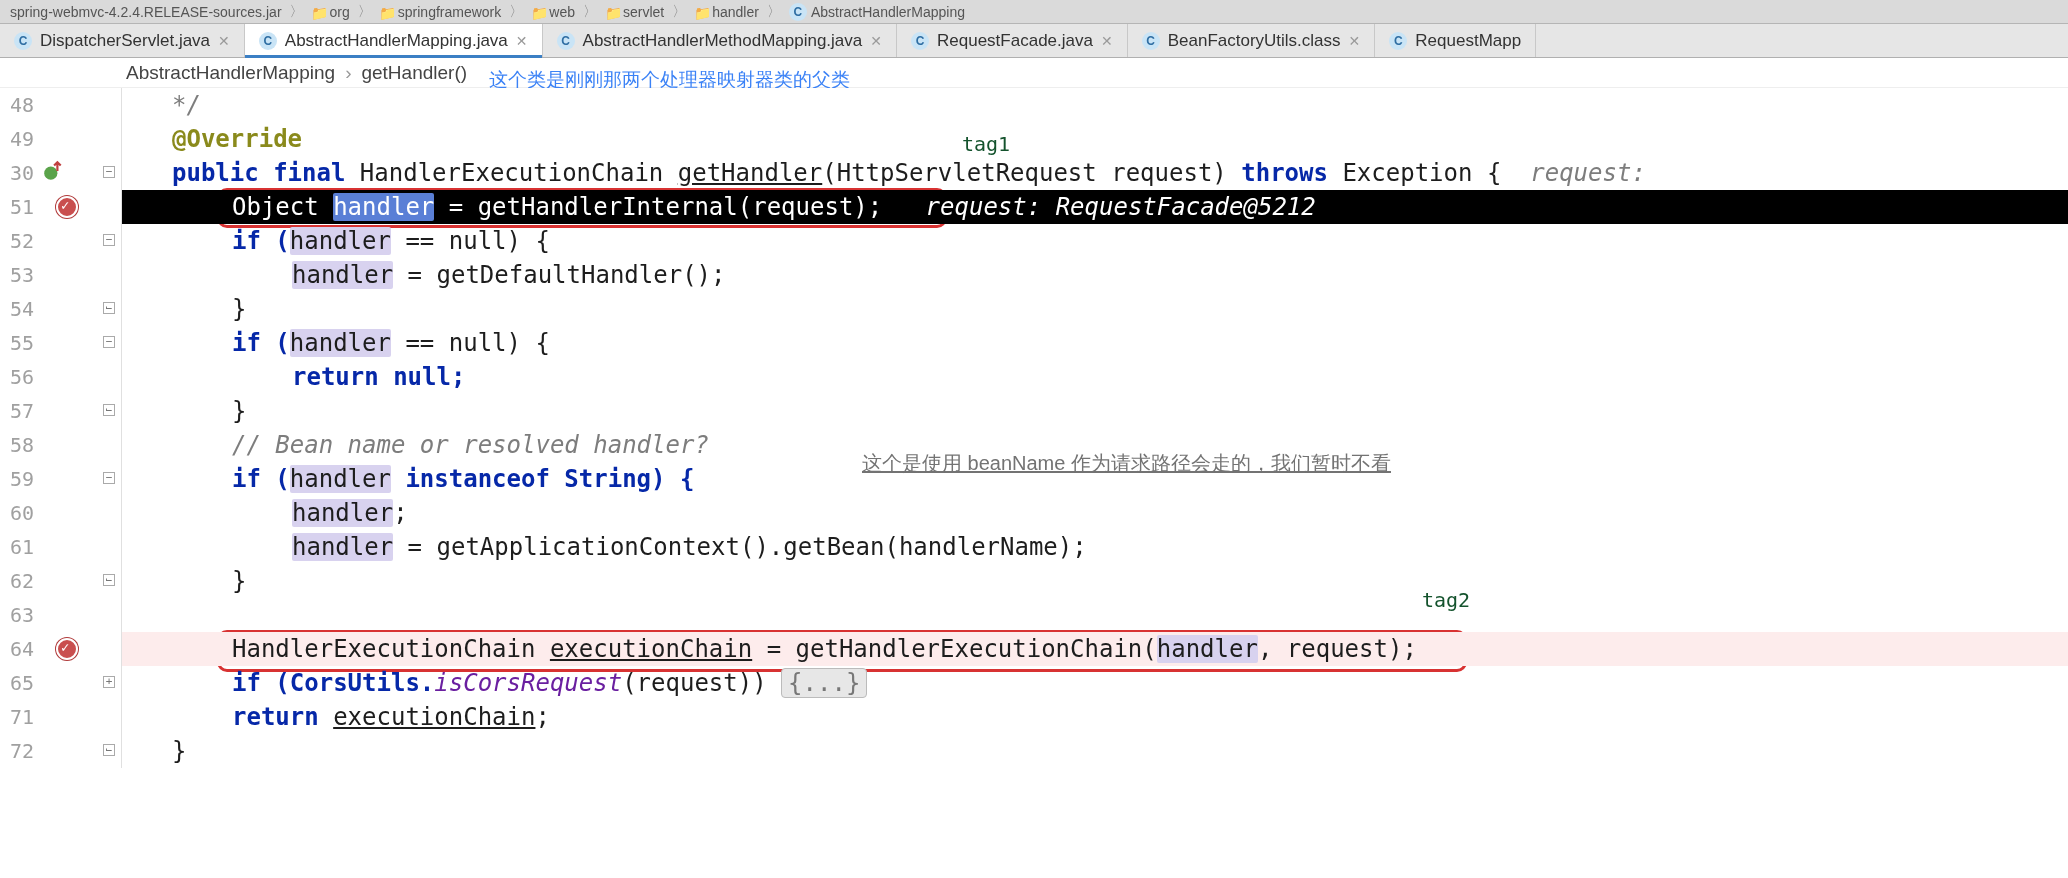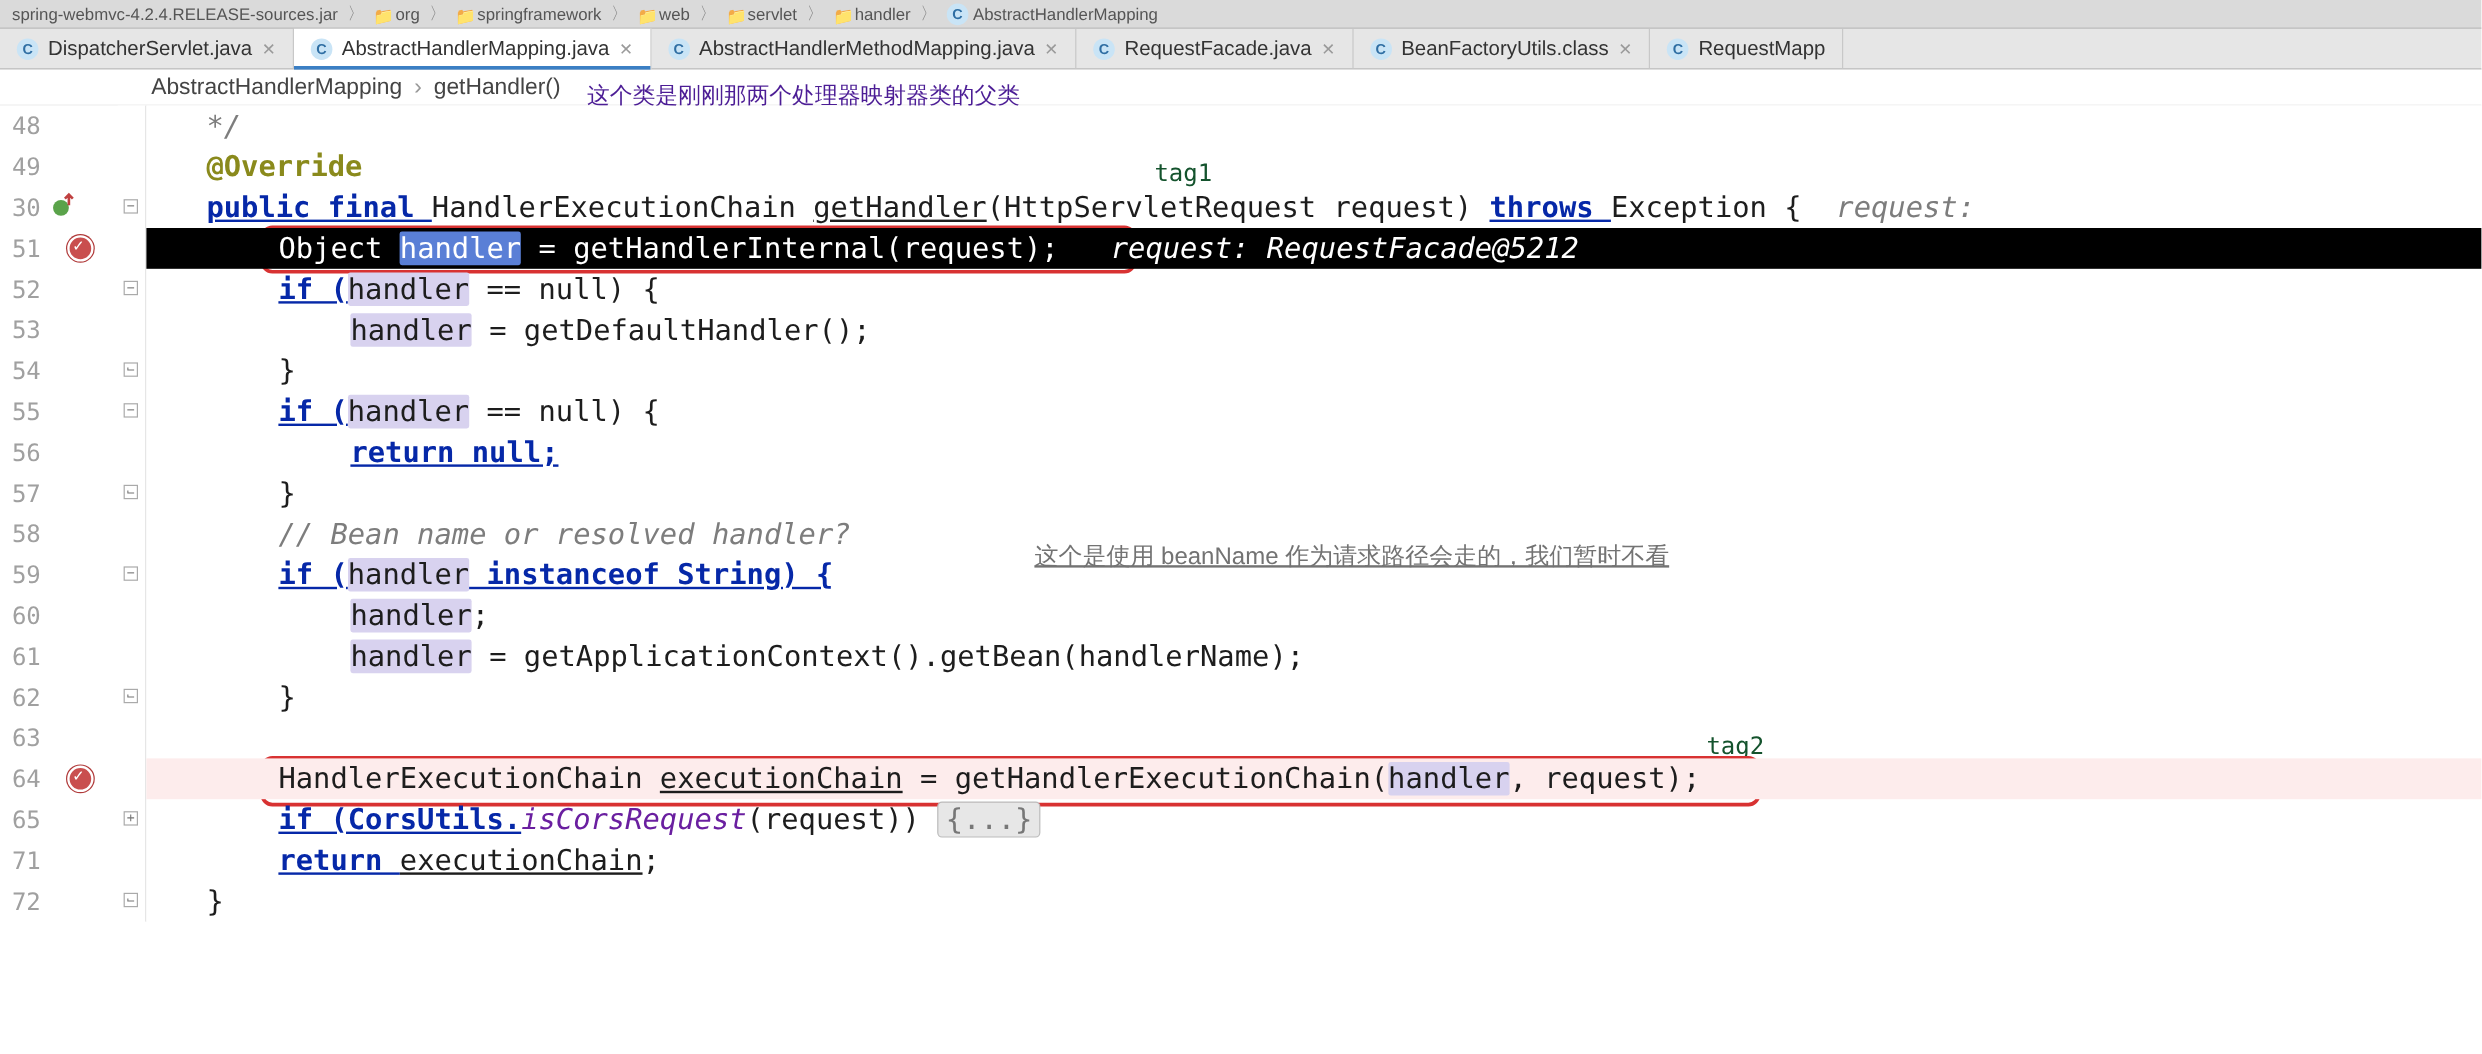--- a/index.html
+++ b/index.html
@@ -17,35 +17,35 @@
   .tab { display:flex; align-items:center; padding:0 14px; gap:8px; border-right:1px solid #c8c8c8; font-size:17px; color:#333; position:relative; }
   .tab.active { background:#fff; }
   .tab.active::after { content:''; position:absolute; left:0; right:0; bottom:-1px; height:3px; background:#3b7fc4; }
   .tab .close { color:#9a9a9a; font-size:14px; }
   .file-icon { width:18px; height:18px; border-radius:50%; background:#c9e4f6; color:#2f6ea3; font-size:12px; font-weight:bold; display:flex; align-items:center; justify-content:center; }
 
   
   .crumb { height:30px; display:flex; align-items:center; padding-left:126px; font-size:19px; gap:10px; background:#fff; border-bottom:1px solid #eee; }
   .crumb .bc { color:#444; }
   .crumb .sep { color:#999; }
-  .crumb .note { color:#4c1d95; margin-left:12px;margin-top:15px; }
+  .crumb .note { color:#3b82f6; margin-left:12px;margin-top:15px; }
 
   
   .editor { display:flex; width:100%; }
   .gutter-nums { width:38px; text-align:right; color:#a0a0a0; font-size:20px; padding-top:0; user-select:none; }
   .gutter-marks { width:60px; position:relative; }
   .fold-col { width:24px; background:#fff; border-right:1px solid #e0e0e0; position:relative; }
   .fold-col .fold { position:absolute; left:5px; width:12px; height:12px; border:1px solid #aaa; background:#fff; font-size:11px; line-height:10px; text-align:center; color:#777; }
   .code { flex:1; position:relative; background:#fff; }
 
   .line { height:34px; display:flex; align-items:center; white-space:pre; position:relative; }
   .ln { height:34px; line-height:34px; padding-right:4px; }
 
   
-  .kw  { color:#0628a8; font-weight:bold;text-decoration:underline; }
+  .kw  { color:#0628a8; font-weight:bold; }
   .ann { color:#8a8a1c; font-weight:bold; }
   .cmt { color:#7d7d7d; font-style:italic; }
   .hint{ color:#7d7d7d; font-style:italic;text-align:center; }
   .var-hi { background:#d8d2ef; border-radius:2px; }
   .purple { color:#6a1fa0; font-style:italic; }
   .txt { color:#1d1d1d; }
   .hl-line { background:#000000; }
   .hl-line .txt, .hl-line .kw, .hl-line .var-hi, .hl-line .hint { color:#fff; }
   .hl-line .var-hi { background:#5a7fd6; }
   .bp-line { background:#fdecec; }
@@ -187,21 +187,21 @@
     <div class="fold" style="top:486px;">⌙</div>
     <div class="fold" style="top:588px;">+</div>
     <div class="fold" style="top:656px;">⌙</div>
   </div>
 
   <div class="code">
 
     <div class="redtag" style="top:44px; left:840px;">tag1</div>
     <div class="redbox" style="top:100px; left:95px; width:730px; height:40px;"></div>
     <div class="rednote sans" style="top:362px; left:740px;">这个是使用 beanName 作为请求路径会走的，我们暂时不看</div>
-    <div class="redtag" style="top:521px; left:1300px;">tag2</div>
+    <div class="redtag" style="top:500px; left:1300px;">tag2</div>
     <div class="redbox" style="top:542px; left:95px; width:1250px; height:42px;"></div>
 
     <div class="line indent1"><span class="cmt">*/</span></div>
     <div class="line indent1"><span class="ann">@Override</span></div>
     <div class="line indent1"><span class="kw">public final </span><span class="txt">HandlerExecutionChain </span><span class="txt" style="text-decoration:underline;">getHandler</span><span class="txt">(HttpServletRequest request) </span><span class="kw">throws </span><span class="txt">Exception {</span><span class="hint">  request:</span></div>
     <div class="line indent2 hl-line"><span class="txt">Object </span><span class="var-hi txt">handler</span><span class="txt"> = getHandlerInternal(request);</span><span class="hint">   request: RequestFacade@5212</span></div>
     <div class="line indent2"><span class="kw">if (</span><span class="var-hi txt">handler</span><span class="txt"> == null) {</span></div>
     <div class="line indent3"><span class="var-hi txt">handler</span><span class="txt"> = getDefaultHandler();</span></div>
     <div class="line indent2"><span class="txt">}</span></div>
     <div class="line indent2"><span class="kw">if (</span><span class="var-hi txt">handler</span><span class="txt"> == null) {</span></div>

